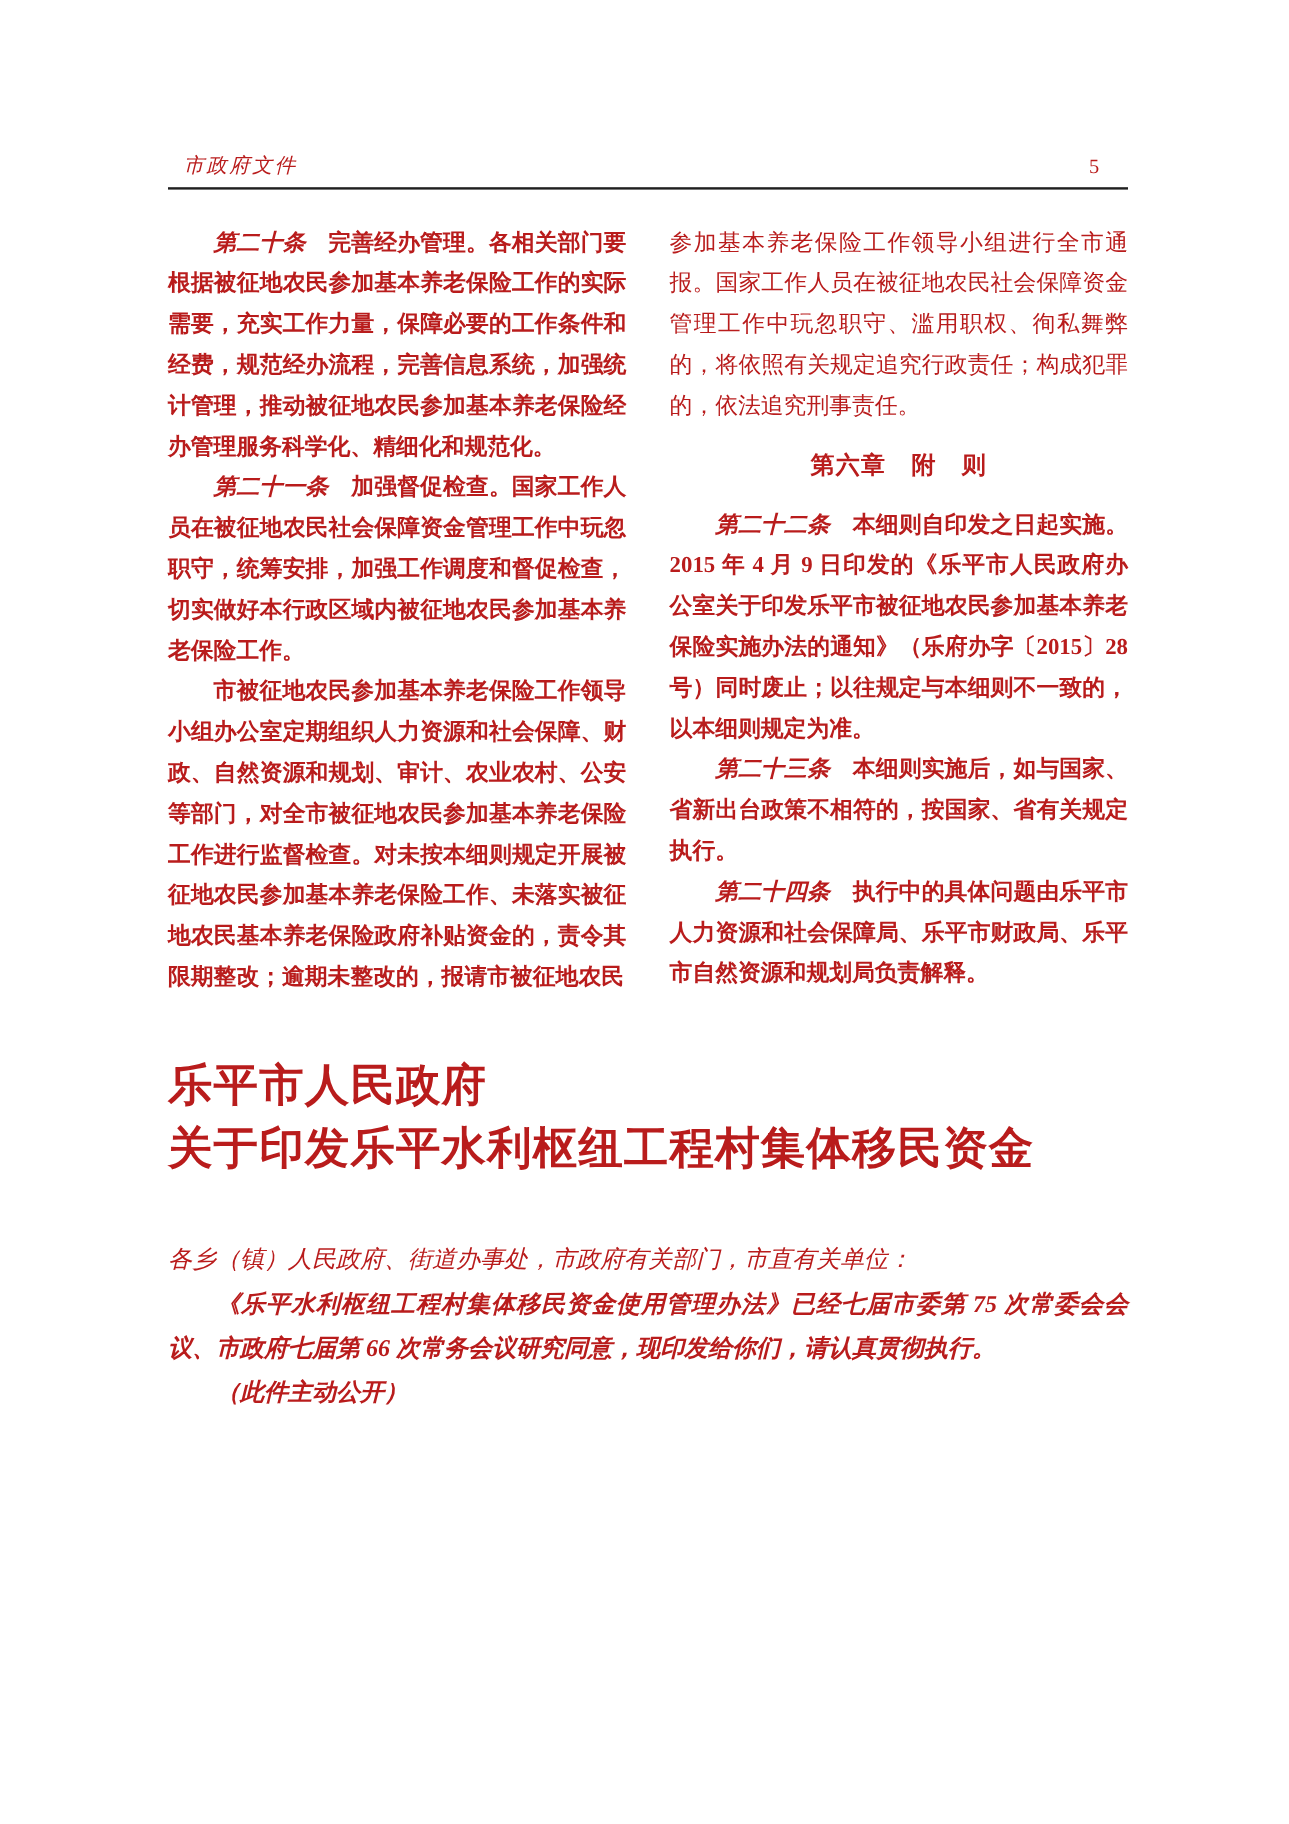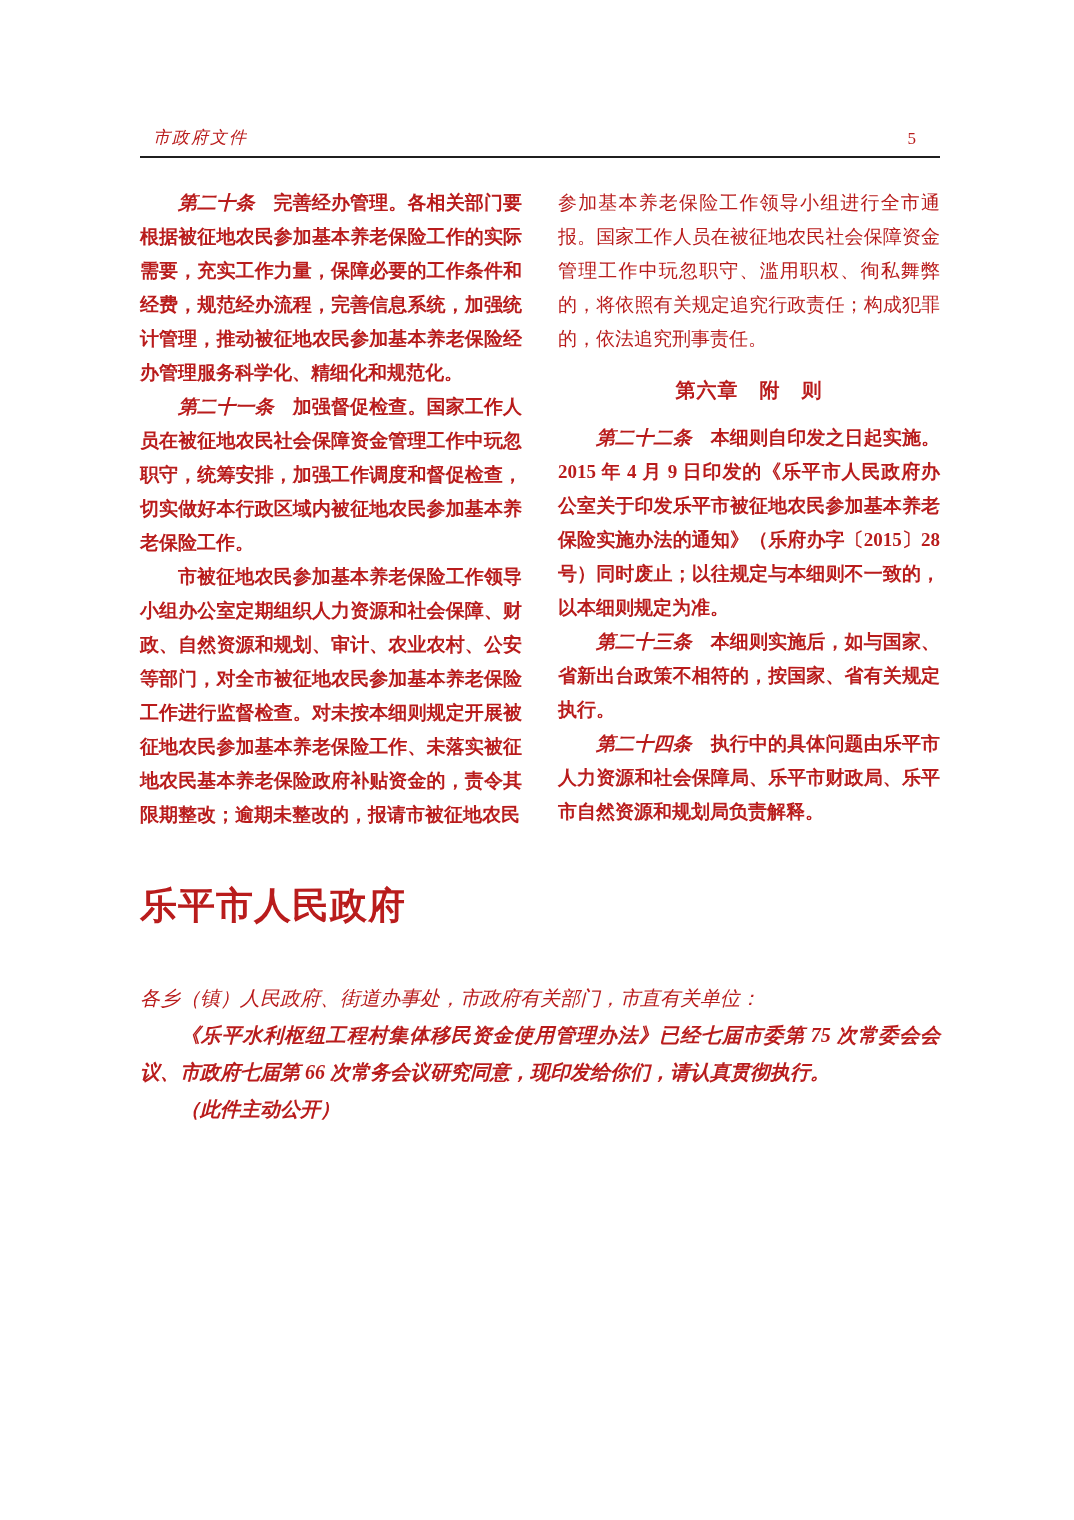--- a/index.html
+++ b/index.html
@@ -55,21 +55,21 @@
   }
   .para { margin: 0; }
   .indent { text-indent: 2em; font-weight: bold; }
   .lead { font-style: italic; }
   .chapter-heading {
     margin: 17px 0 14px 0;
     text-align: center;
     text-indent: 0;
     font-size: 20px;
     font-weight: bold;
-    font-family: Liberation Sans, sans-serif;
+    font-family: Liberation Mono, monospace;
     letter-spacing: 1px;
     line-height: 34px;
   }
 
   
   .notice {
     position: absolute;
     left: 140px;
     top: 880px;
     width: 800px;
@@ -126,20 +126,21 @@
       <p class="para indent"><span class="lead">第二十三条</span><span>　本细则实施后，如与国家、省新出台政策不相符的，按国家、省有关规定执行。</span></p>
       <p class="para indent"><span class="lead">第二十四条</span><span>　执行中的具体问题由乐平市人力资源和社会保障局、乐平市财政局、乐平市自然资源和规划局负责解释。</span></p>
     </div>
 
   </div>
 
   <section class="notice">
 
     <h1 class="notice-title">
       <span class="title-line">乐平市人民政府</span>
+      <span class="title-line">关于印发乐平水利枢纽工程村集体移民资金</span>
     </h1>
 
 
     <div class="notice-body">
       <p>各乡（镇）人民政府、街道办事处，市政府有关部门，市直有关单位：</p>
       <p class="indent">《乐平水利枢纽工程村集体移民资金使用管理办法》已经七届市委第 75 次常委会会议、市政府七届第 66 次常务会议研究同意，现印发给你们，请认真贯彻执行。</p>
       <p class="indent">（此件主动公开）</p>
     </div>
 
   </section>

